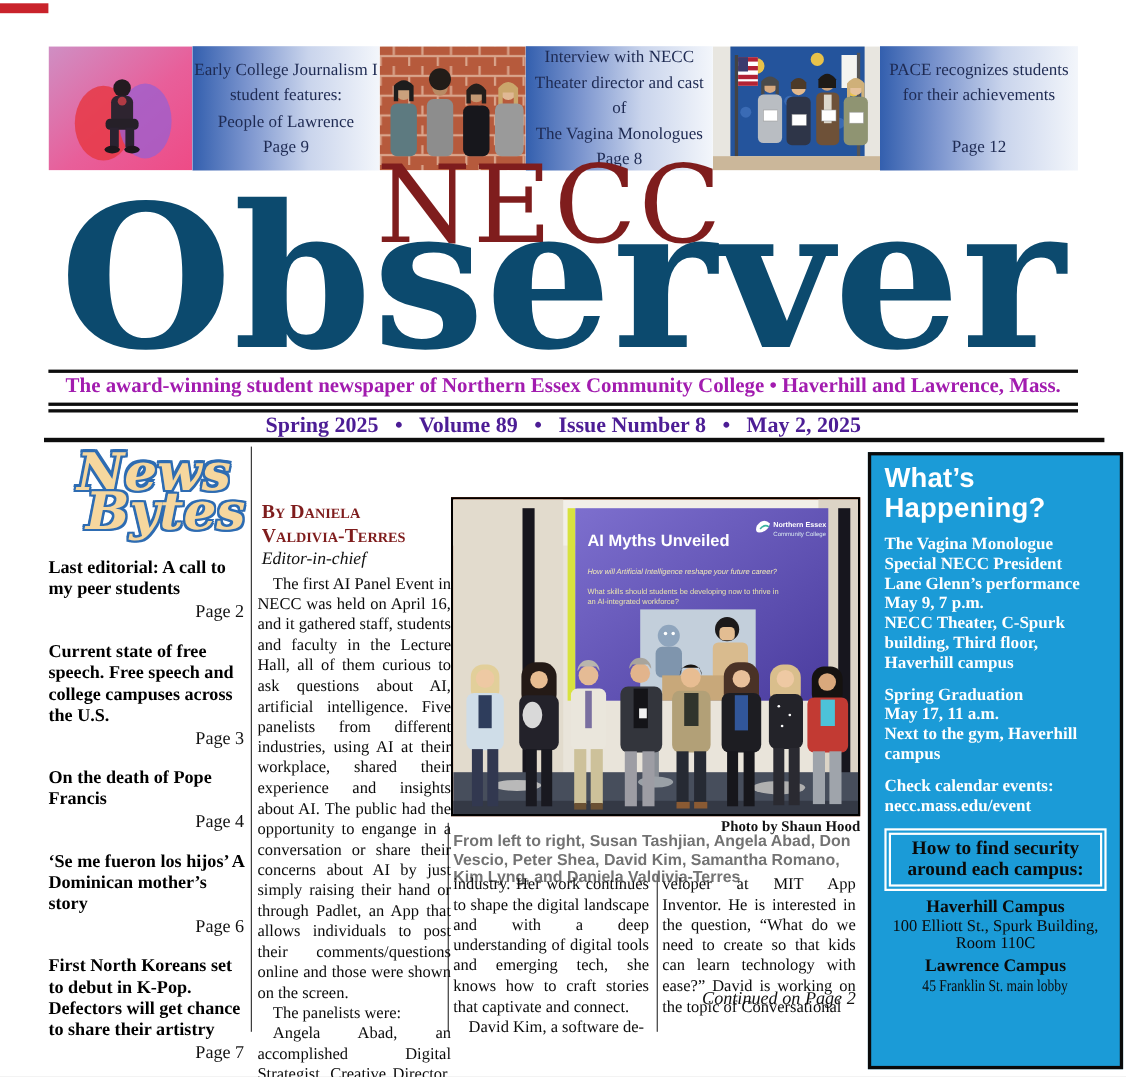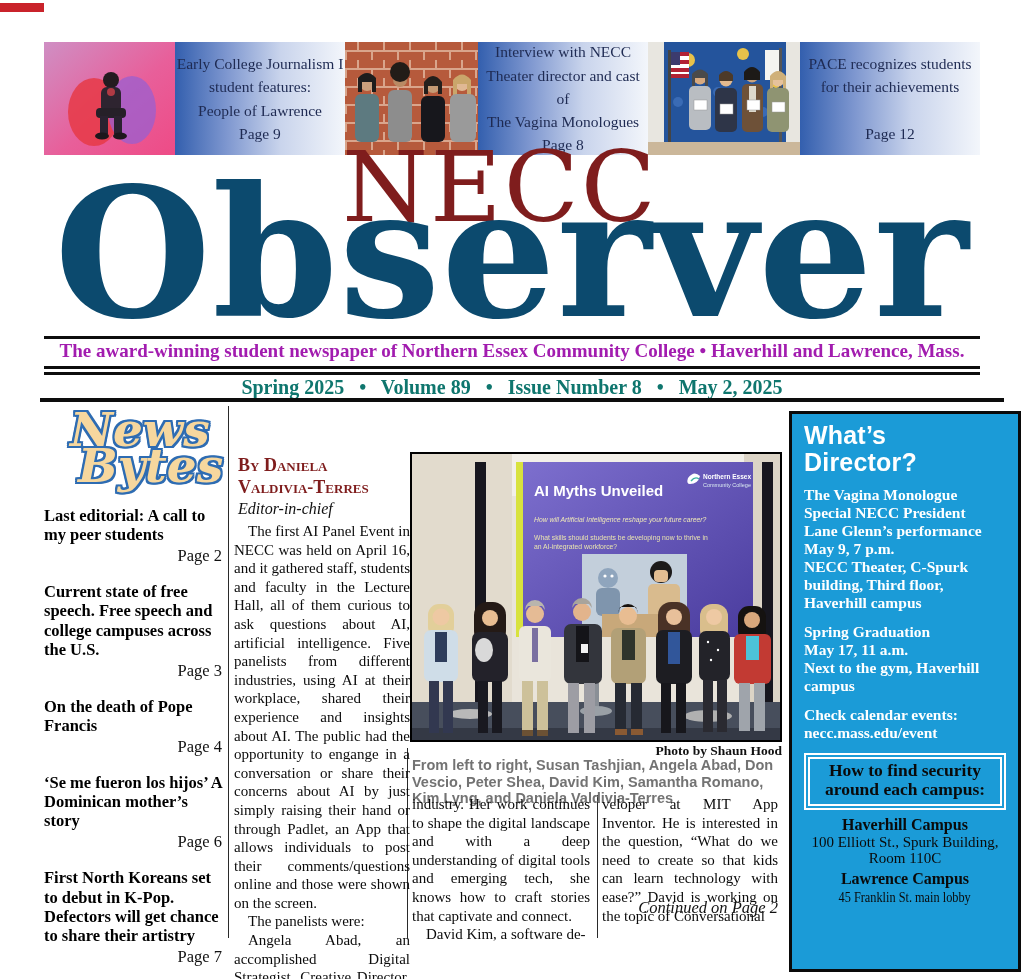--- a/index.html
+++ b/index.html
@@ -22,21 +22,21 @@
   
   .necc{left:0;top:138px;width:1000px;text-align:center;font-family:"DejaVu Serif",serif;
         font-weight:normal;font-size:98px;line-height:1;color:#7f1d1d;letter-spacing:2px;}
   .observer{left:0;top:163px;width:1024px;text-align:center;font-family:"DejaVu Serif",serif;
         font-weight:bold;font-size:180px;line-height:1;color:#0c4a6e;letter-spacing:1px;}
   .hrule{background:#0d0d0d;}
   .r-a{left:44px;top:336px;width:936px;height:3px;}
   .tagline{left:44px;top:340px;width:936px;text-align:center;font-weight:bold;font-size:19px;color:#a21caf;}
   .r-b1{left:44px;top:366px;width:936px;height:3px;}
   .r-b2{left:44px;top:372px;width:936px;height:3px;}
-  .issueline{left:0;top:376px;width:1024px;text-align:center;font-weight:bold;font-size:20px;white-space:pre;color:#0f766e;}
+  .issueline{left:0;top:376px;width:1024px;text-align:center;font-weight:bold;font-size:20px;white-space:pre;color:#4c1d95;}
   .r-c{left:40px;top:398px;width:964px;height:4px;}
 
   
   .vrule{background:#2a2a2a;width:1px;}
 
   
   .nb{left:44px;top:406px;width:180px;}
   .nb-logo{position:relative;height:86px;font-family:"DejaVu Serif",serif;font-style:italic;font-weight:bold;
            font-size:47px;color:#f6d79e;line-height:1;}
   .nb-logo span{position:absolute;
@@ -386,21 +386,21 @@
     <p>industry. Her work continues to shape the digital landscape and with a deep understanding of digital tools and emerging tech, she knows how to craft stories that captivate and connect.</p>
     <p class="ind">David Kim, a software de-</p>
   </div>
   <div class="abs col3 bodycol">
     <p>veloper at MIT App Inventor. He is interested in the question, “What do we need to create so that kids can learn technology with ease?” David is working on the topic of Conversational</p>
   </div>
   <div class="abs continued">Continued on Page 2</div>
 
   <div class="abs sidebar">
     <div class="sb-title pre">What’s
-Director?</div>
+Happening?</div>
     <div class="sb-event pre">The Vagina Monologue
 Special NECC President
 Lane Glenn’s performance
 May 9, 7 p.m.
 NECC Theater, C-Spurk
 building, Third floor,
 Haverhill campus</div>
     <div class="sb-event pre">Spring Graduation
 May 17, 11 a.m.
 Next to the gym, Haverhill

